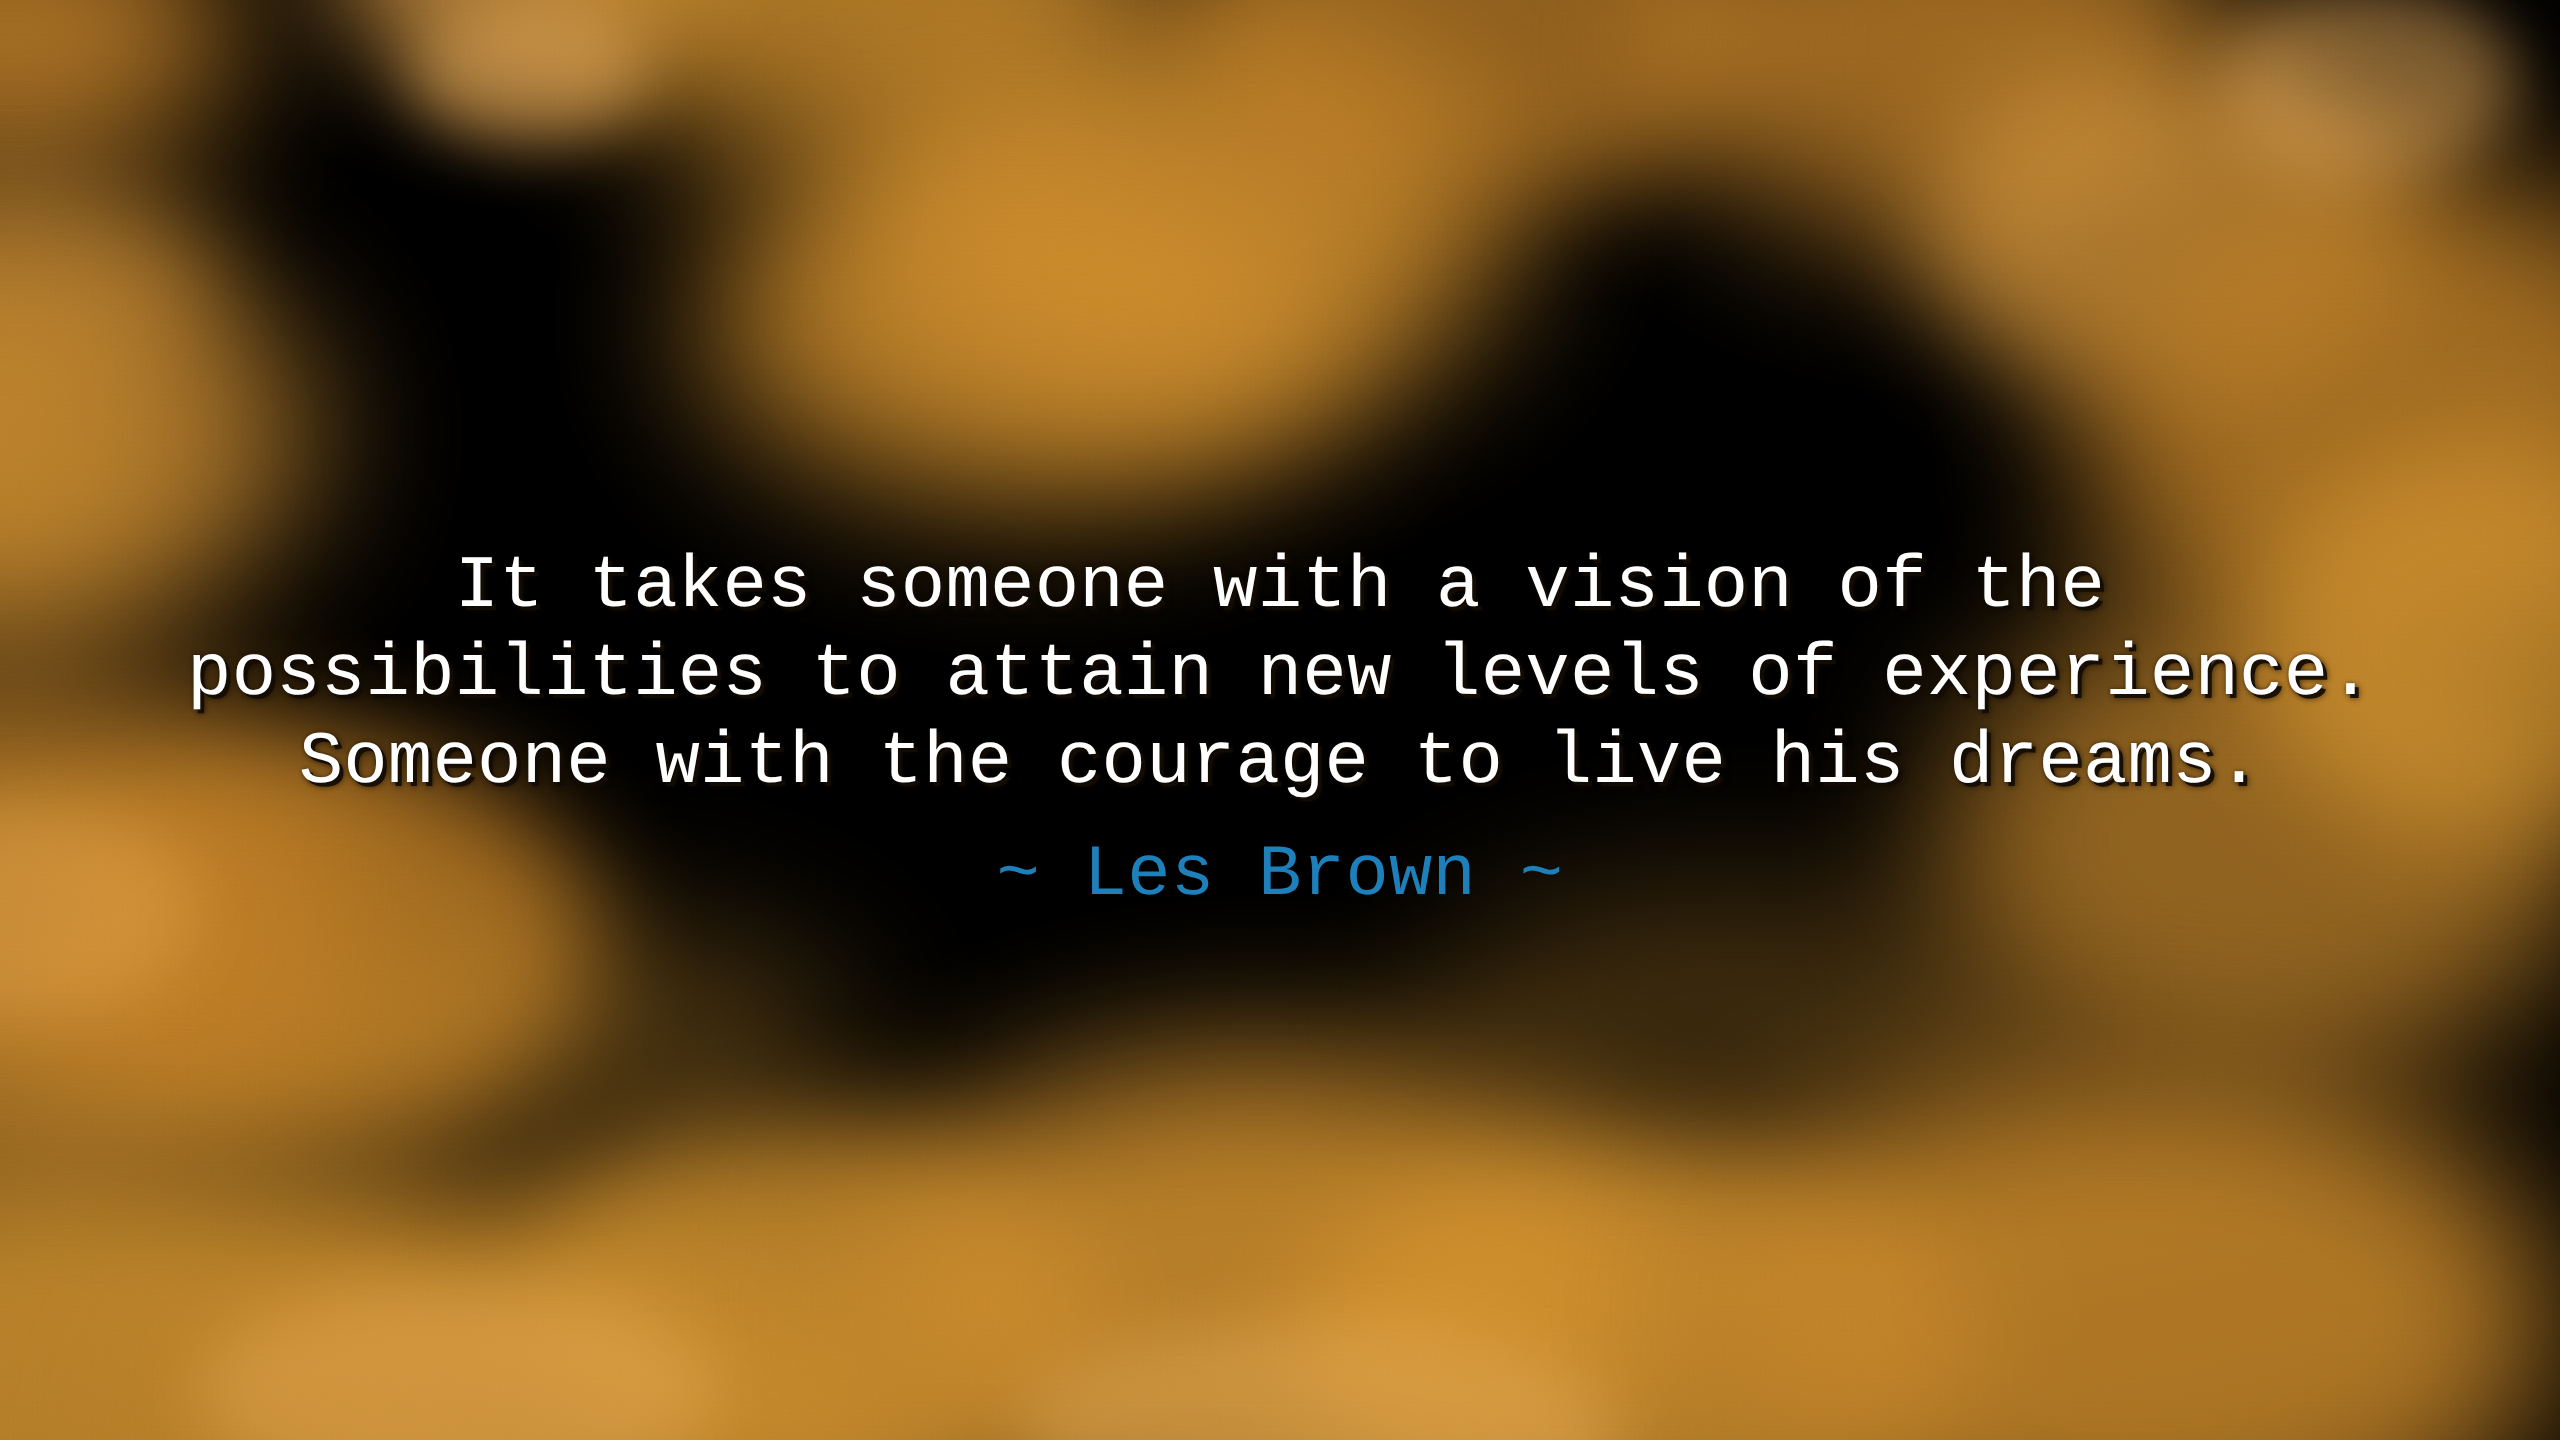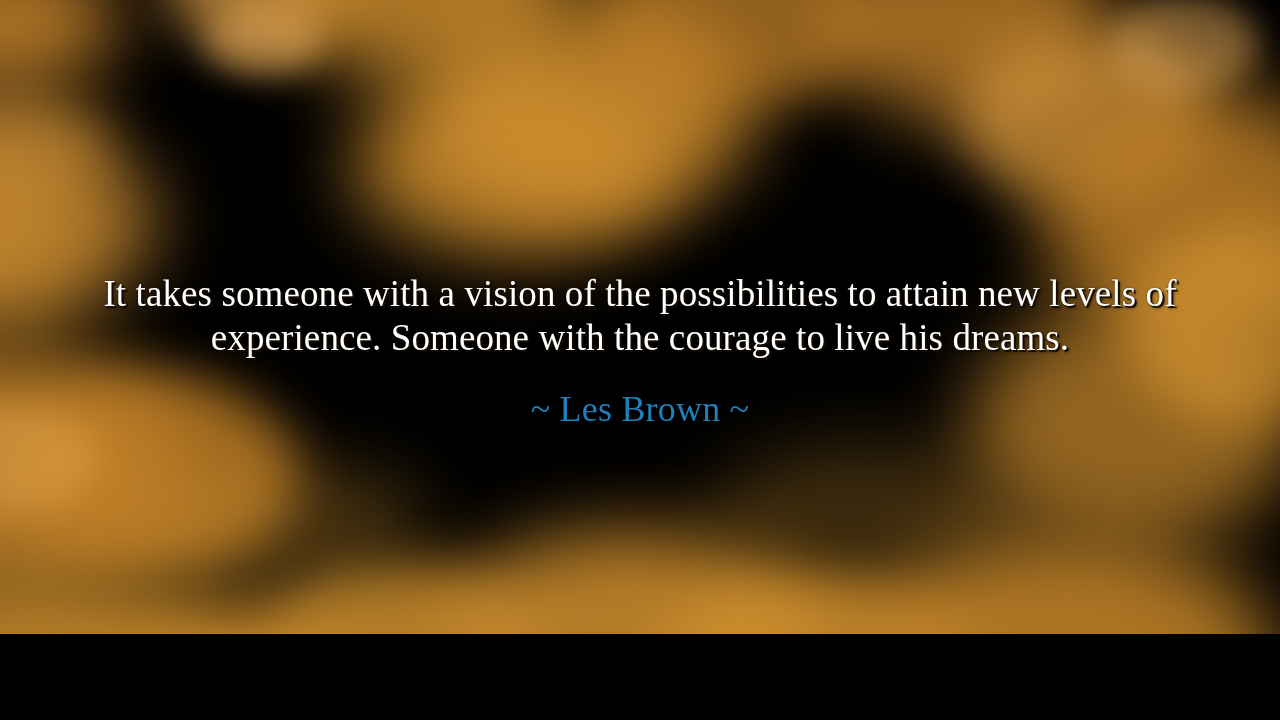--- a/index.html
+++ b/index.html
@@ -3,23 +3,23 @@
 <meta charset="utf-8">
 <style>
   html, body {
     margin: 0;
     padding: 0;
     background: #000;
   }
   #stage {
     position: relative;
     width: 1280px;
-    height: 634px;
+    height: 720px;
     overflow: hidden;
-    font-family: Liberation Serif, serif;
+    font-family: Liberation Mono, monospace;
   }
 
   
   .sky-base {
     position: absolute;
     inset: 0;
     background:
       linear-gradient(180deg,
         #7c7161 0%,
         #847463 14%,
@@ -80,21 +80,21 @@
     margin: 0;
     text-shadow:
       2px 2px 0 rgba(20,12,4,.92),
       2px 2px 3px rgba(20,12,4,.75),
       0 0 2px rgba(30,18,6,.55);
     max-width: 1130px;
     margin-left: auto;
     margin-right: auto;
   }
   .attribution {
-    margin: 28px 0 0 0;
+    margin: 13px 0 0 0;
     font-size: 36px;
     line-height: 42px;
     font-weight: 400;
     color: #1e80ba;
     letter-spacing: .2px;
   }
 </style>
 </head>
 <body>
 

